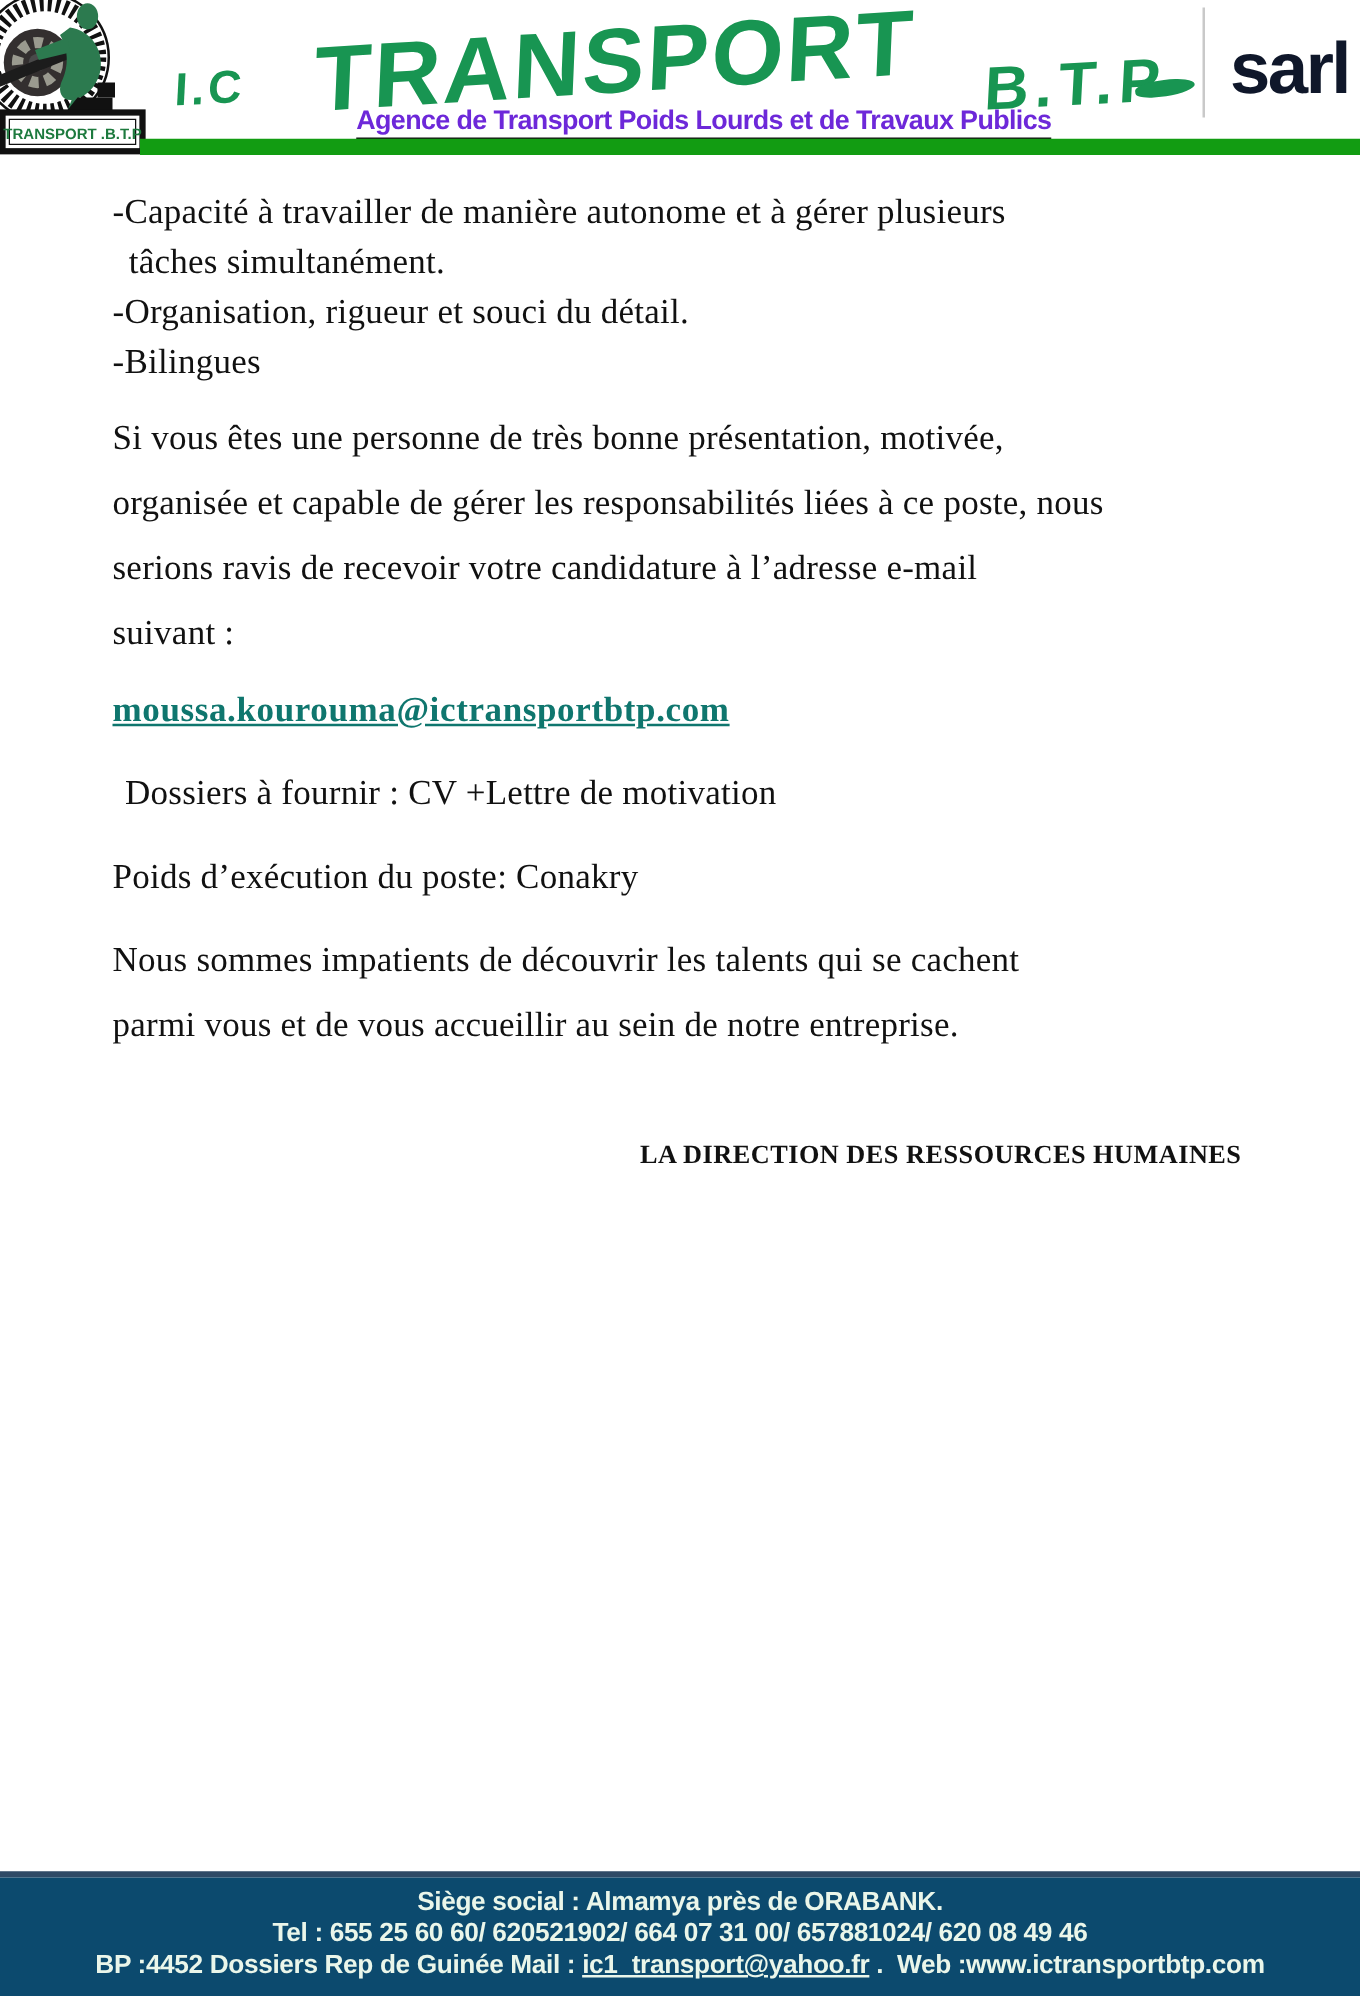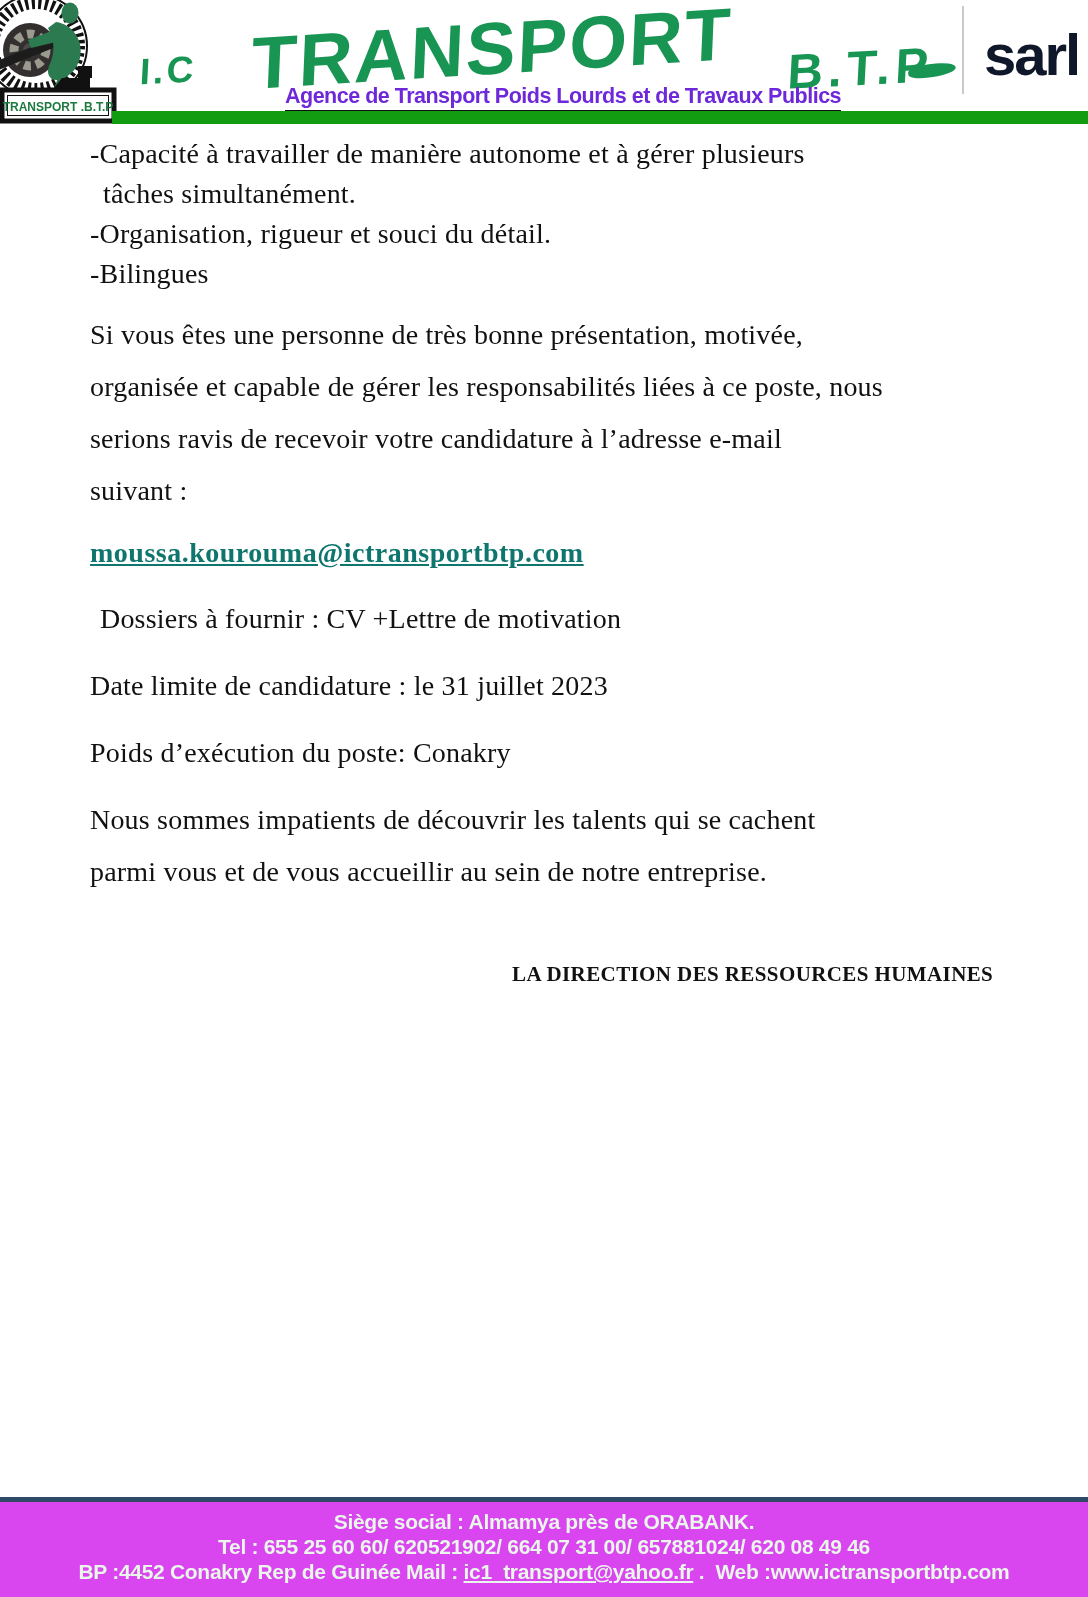--- a/index.html
+++ b/index.html
@@ -29,38 +29,38 @@
   .sarl { position:absolute; left:984px; top:26px; font-family:"Liberation Sans", sans-serif;
           font-weight:bold; font-size:58px; line-height:1; letter-spacing:-2px; color:#0f172a;text-align:right; }
 
   .tagline { position:absolute; left:285px; top:84px;
              font-family:"Liberation Sans", sans-serif; font-weight:bold;
              font-size:21.5px; letter-spacing:-0.5px; color:#6d28d9;
              border-bottom:2px solid #111; padding-bottom:1px; white-space:nowrap; }
   .header-rule { position:absolute; left:112px; right:0; top:111px; height:13px; background:#129C12; }
 
   
-  .letter-body { position:absolute; top:134px; left:0; width:928px;
+  .letter-body { position:absolute; top:150px; left:0; width:928px;
                  padding:0 30px 0 90px; box-sizing:border-box;font-family:Liberation Serif, serif; }
   .bullet { white-space:pre-line; font-size:28px; line-height:40px;
             padding-left:13px; text-indent:-13px; letter-spacing:0.2px; }
   .bullets { margin-bottom:15px; }
   .para { white-space:pre-line; margin:0 0 15px 0; font-size:28px; line-height:52px;
           letter-spacing:0.2px; }
   .email-line { margin:16px 0 16px 0; line-height:40px; }
   .email-link { color:#0f766e; font-weight:bold; font-size:28px;
                 text-decoration:underline; cursor:pointer; letter-spacing:0.5px; }
   .indented { padding-left:10px; }
   .signature { margin-top:64px; margin-left:422px; font-weight:bold; font-size:21px;
                letter-spacing:0.4px; white-space:nowrap; }
 
   
   .page-footer { position:absolute; left:0; right:0; bottom:0; height:100px; }
   .footer-rule { height:5px; background:#2F4A66; }
-  .footer-bar { height:95px; background:#d946ef; color:#EAF6EA;
+  .footer-bar { height:95px; background:#0c4a6e; color:#EAF6EA;
                 font-family:"Liberation Sans", sans-serif; font-weight:bold;
                 text-align:center; font-size:21px; line-height:25px;
                 letter-spacing:-0.3px; padding-top:7px; box-sizing:border-box; }
   .footer-bar .f-line3 span, .footer-bar .f-line3 a { white-space:pre-wrap; }
   .f-mail { color:inherit; text-decoration:underline; cursor:pointer; }
 </style>
 </head>
 <body>
 
 <div>
@@ -121,30 +121,29 @@
     <p class="para">Si vous êtes une personne de très bonne présentation, motivée,
 organisée et capable de gérer les responsabilités liées à ce poste, nous
 serions ravis de recevoir votre candidature à l’adresse e-mail
 suivant :</p>
 
     <p class="email-line">
       <a class="email-link">moussa.kourouma@ictransportbtp.com</a>
     </p>
 
     <p class="para indented">Dossiers à fournir : CV +Lettre de motivation</p>
-    <p class="para">Date limite de candidature : le 31 juillet 2023</p>
     <p class="para">Poids d’exécution du poste: Conakry</p>
     <p class="para">Nous sommes impatients de découvrir les talents qui se cachent
 parmi vous et de vous accueillir au sein de notre entreprise.</p>
 
     <div class="signature">LA DIRECTION DES RESSOURCES HUMAINES</div>
   </main>
 
   <footer class="page-footer">
     <div class="footer-rule"></div>
     <div class="footer-bar">
       <div class="f-line1">Siège social : Almamya près de ORABANK.</div>
       <div class="f-line2">Tel : 655 25 60 60/ 620521902/ 664 07 31 00/ 657881024/ 620 08 49 46</div>
-      <div class="f-line3"><span>BP :4452 Conakry Rep de Guinée Mail : </span><a class="f-mail">ic1_transport@yahoo.fr</a><span> .  Web :www.ictransportbtp.com</span></div>
+      <div class="f-line3"><span>BP :4452 Dossiers Rep de Guinée Mail : </span><a class="f-mail">ic1_transport@yahoo.fr</a><span> .  Web :www.ictransportbtp.com</span></div>
     </div>
   </footer>
 
 </div>
 
 </body></html>

